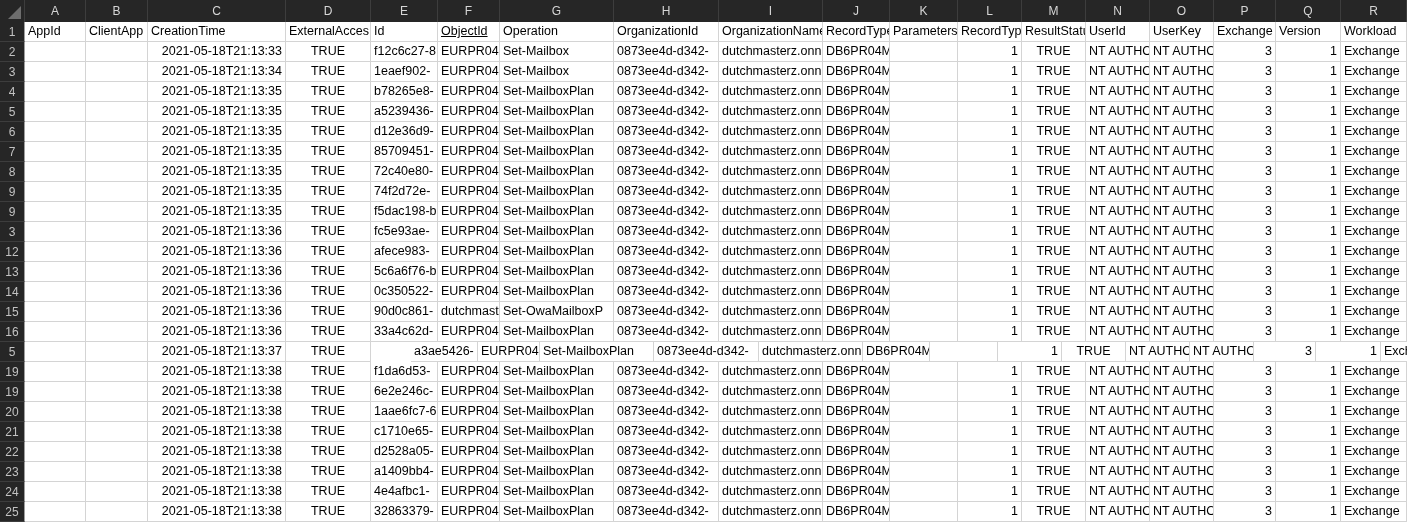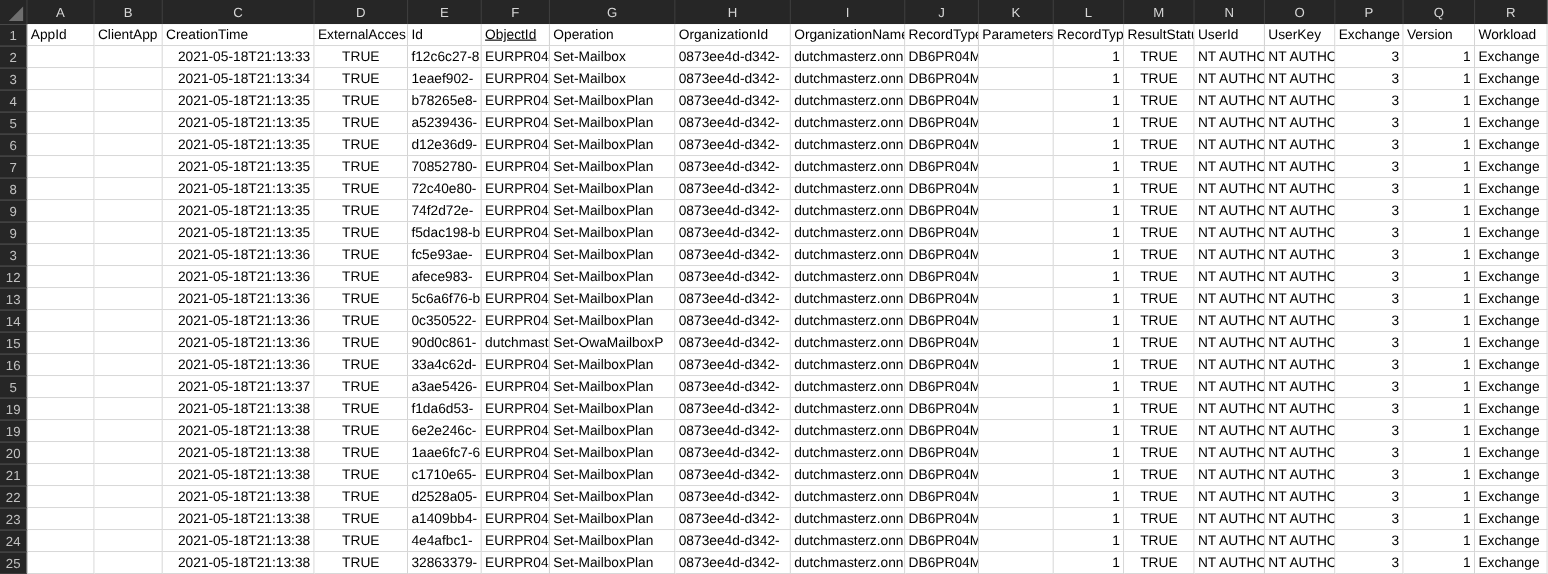--- a/index.html
+++ b/index.html
@@ -201,21 +201,21 @@
         <div class="cell ar" style="width: 62px;">3</div>
         <div class="cell ar" style="width: 65px;">1</div>
         <div class="cell al" style="width: 66px;">Exchange</div>
       </div>
       <div class="row">
         <div class="rowhdr">7</div>
         <div class="cell al" style="width: 61px;"></div>
         <div class="cell al" style="width: 62px;"></div>
         <div class="cell ar" style="width: 138px;">2021-05-18T21:13:35</div>
         <div class="cell ac" style="width: 85px;">TRUE</div>
-        <div class="cell al" style="width: 67px;">70852780-</div>
+        <div class="cell al" style="width: 67px;">85709451-</div>
         <div class="cell al" style="width: 62px;">EURPR04A</div>
         <div class="cell al" style="width: 114px;">Set-MailboxPlan</div>
         <div class="cell al" style="width: 105px;">0873ee4d-d342-</div>
         <div class="cell al" style="width: 104px;">dutchmasterz.onn</div>
         <div class="cell al" style="width: 67px;">DB6PR04M</div>
         <div class="cell al" style="width: 68px;"></div>
         <div class="cell ar" style="width: 64px;">1</div>
         <div class="cell ac" style="width: 64px;">TRUE</div>
         <div class="cell al" style="width: 64px;">NT AUTHO</div>
         <div class="cell al" style="width: 64px;">NT AUTHO</div>
@@ -411,21 +411,21 @@
         <div class="cell ar" style="width: 62px;">3</div>
         <div class="cell ar" style="width: 65px;">1</div>
         <div class="cell al" style="width: 66px;">Exchange</div>
       </div>
       <div class="row">
         <div class="rowhdr">5</div>
         <div class="cell al" style="width: 61px;"></div>
         <div class="cell al" style="width: 62px;"></div>
         <div class="cell ar" style="width: 138px;">2021-05-18T21:13:37</div>
         <div class="cell ac" style="width: 85px;">TRUE</div>
-        <div class="cell al" style="width: 67px;">a3ae5426-</div>
+        <div class="cell al" style="width: 67px; margin-left: 40px;">a3ae5426-</div>
         <div class="cell al" style="width: 62px;">EURPR04A</div>
         <div class="cell al" style="width: 114px;">Set-MailboxPlan</div>
         <div class="cell al" style="width: 105px;">0873ee4d-d342-</div>
         <div class="cell al" style="width: 104px;">dutchmasterz.onn</div>
         <div class="cell al" style="width: 67px;">DB6PR04M</div>
         <div class="cell al" style="width: 68px;"></div>
         <div class="cell ar" style="width: 64px;">1</div>
         <div class="cell ac" style="width: 64px;">TRUE</div>
         <div class="cell al" style="width: 64px;">NT AUTHO</div>
         <div class="cell al" style="width: 64px;">NT AUTHO</div>

